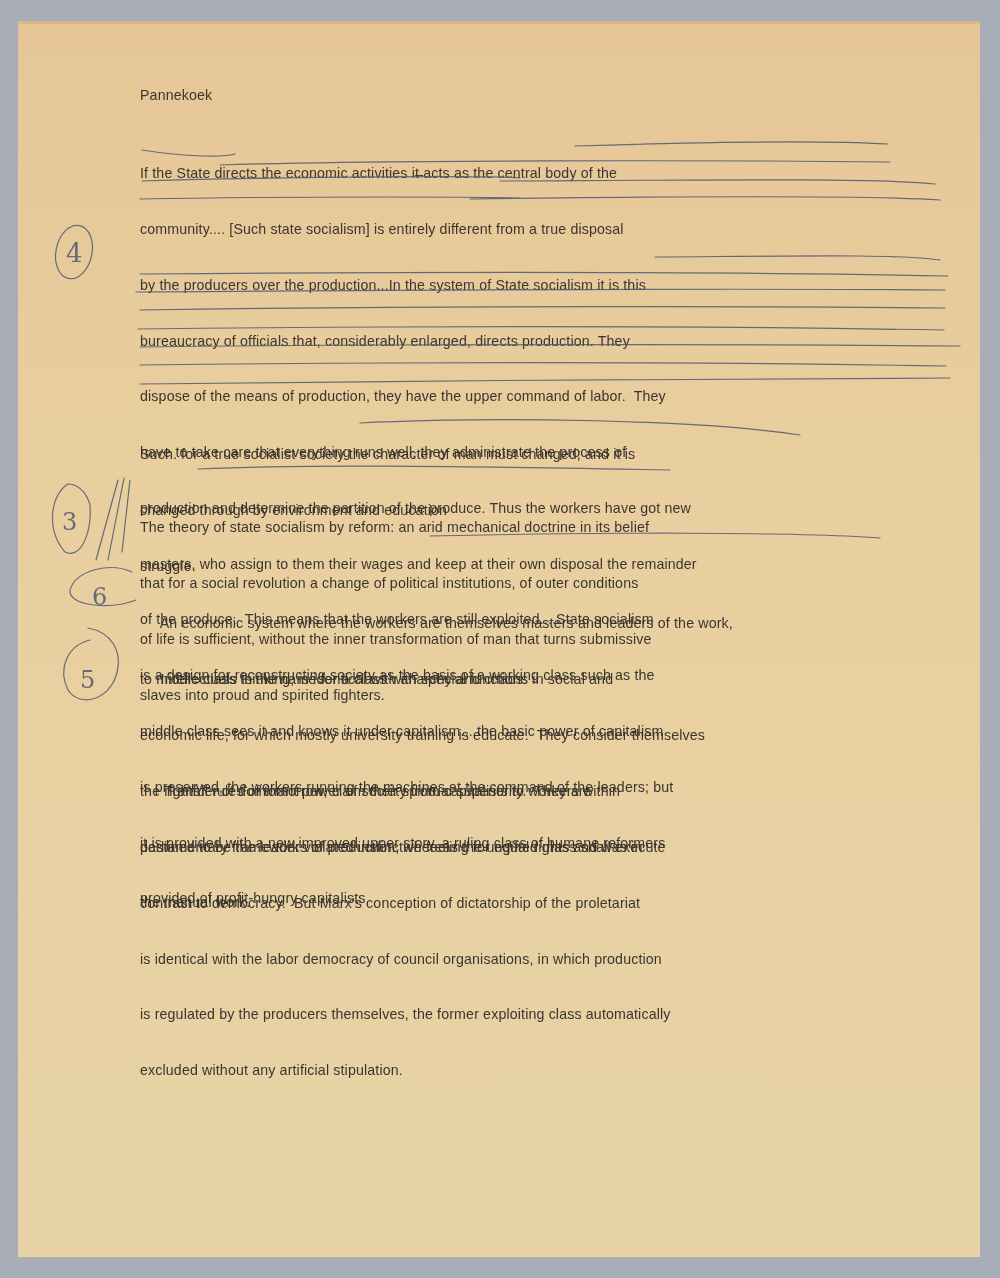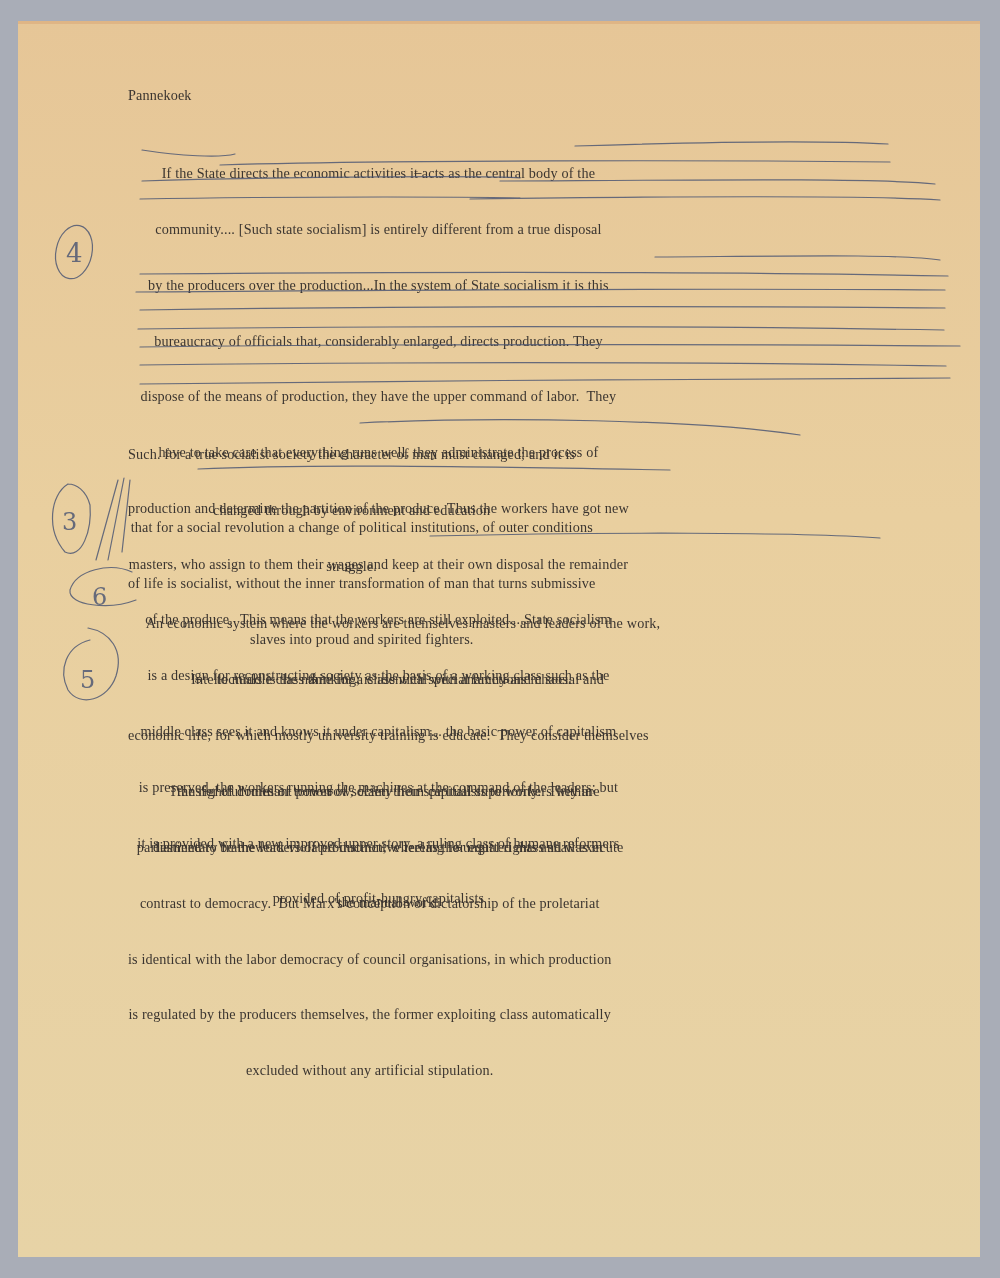--- a/index.html
+++ b/index.html
@@ -6,24 +6,24 @@
   body {
     width:1000px; height:1278px; position:relative; overflow:hidden;
     background:#a9adb7;
   }
   .paper {
     position:absolute; left:18px; top:21px; width:962px; height:1236px;
     background: linear-gradient(180deg, #e6c697 0%, #e9cf9f 40%, #e7d3a6 100%);
     box-shadow: inset 0 3px 0 rgba(214,160,110,0.45);
   }
   .tw {
-    position:absolute; left:128px;
-    font-family:Liberation Serif, serif;
+    position:absolute; left:140px;
+    font-family:Liberation Sans, sans-serif;
     font-size:14.2px; color:#3b3530; letter-spacing:0.15px;
-    white-space:pre; line-height:18.6px;text-align:center;
+    white-space:pre; line-height:18.6px;
   }
   .title { top:86px; }
   .p1 { top:127px; }
   .p2 { top:408px; }
   .p3 { top:481px; }
   .p4 { top:577px; }
   .p5 { top:633px; }
   .p6 { top:745px; }
   .line { display:block; height:18.6px; }
   .notes { position:absolute; left:0; top:0; width:1000px; height:1278px; pointer-events:none; }
@@ -53,22 +53,23 @@
   <span class="line">provided of profit-hungry capitalists</span>
 </div>
 
 <div class="tw p2">
   <span class="line">Such. for a true socialist society the character of man must changed; and it is</span>
   <span class="line">changed through by environment and education</span>
   <span class="line">struggle.</span>
 </div>
 
 <div class="tw p3">
+  <span class="line">The theory of state socialism by reform: an arid mechanical doctrine in its belief</span>
   <span class="line">that for a social revolution a change of political institutions, of outer conditions</span>
-  <span class="line">of life is socialist, without the inner transformation of man that turns submissive</span>
+  <span class="line">of life is sufficient, without the inner transformation of man that turns submissive</span>
   <span class="line">slaves into proud and spirited fighters.</span>
 </div>
 
 <div class="tw p4">
   <span class="line">     An economic system where the workers are themselves masters and leaders of the work,</span>
   <span class="line">to middle class thinking, is identical with anarchy and chaos.</span>
 </div>
 
 <div class="tw p5">
   <span class="line">     Intellectuals is the name for a class with special functions in social and</span>

